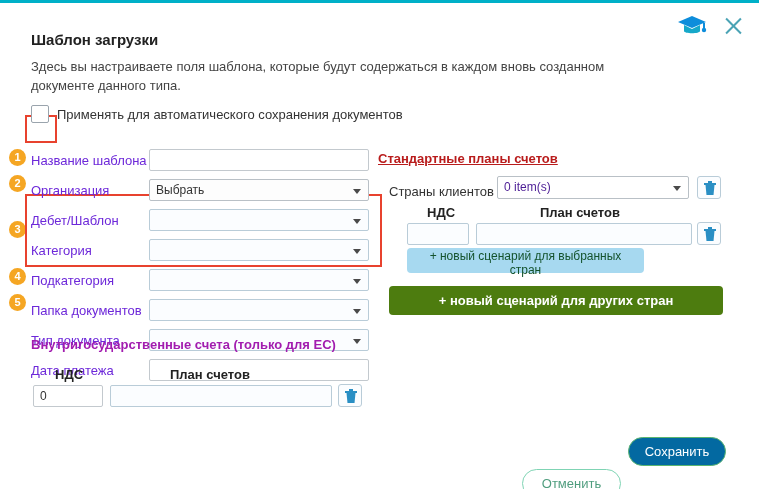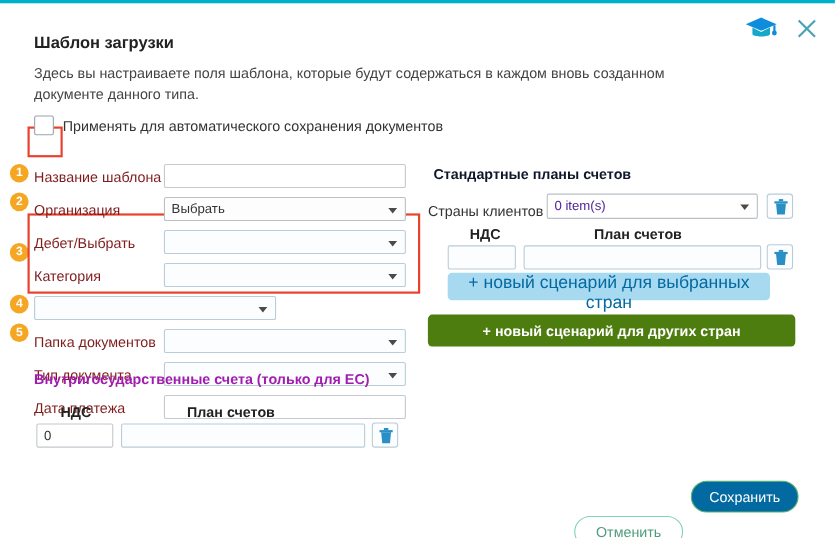--- a/index.html
+++ b/index.html
@@ -102,21 +102,21 @@
   }
   .frow {
     height: 26px;
     display: flex;
     align-items: center;
     margin-bottom: 4px;
   }
   .flabel {
     width: 118px;
     font-size: 13px;
-    color: #7f1d1d;
+    color: #6d28d9;
   }
   .fctl {
     width: 220px;
     height: 22px;
     box-sizing: border-box;
     border: 1px solid #c3c9ce;
     background: #ffffff;
     border-radius: 2px;
     font-size: 12px;
     padding: 0 6px;
@@ -230,24 +230,25 @@
     background: #fbfdff;
     position: relative;
     cursor: pointer;
   }
   .trash svg { position: absolute; left: 5px; top: 4px; }
   .trash-eu { position: absolute; left: 338px; top: 381px; }
 
   
   .r-title {
     position: absolute;
-    left: 394px; top: 148px;
-    font-size: 13px;
-    font-weight: bold;
-    color: #0f172a;
+    left: 378px; top: 148px;
+    font-size: 13px;
+    font-weight: bold;
+    color: #b91c1c;
+    text-decoration: underline;
   }
   .r-row1 {
     position: absolute;
     left: 389px; top: 173px;
     display: flex;
     align-items: flex-end;
   }
   .r-lab {
     width: 108px;
     font-size: 13px;
@@ -298,26 +299,26 @@
     box-sizing: border-box;
     border: 1px solid #b9ccd8;
     background: #fbfdff;
     border-radius: 2px;
   }
   .trash-r2 { position: absolute; left: 697px; top: 219px; }
 
   .btn-light {
     position: absolute;
     left: 407px; top: 245px;
-    width: 293px; height: 25px;
+    width: 237px; height: 25px;
     background: #a7d9f0;
-    color: #0369a1;
+    color: #14532d;
     border: 0;
     border-radius: 4px;
-    font-size: 16px;
+    font-size: 12px;
     font-family: "Liberation Sans", sans-serif;
     cursor: pointer;
   }
   .btn-blue {
     position: absolute;
     left: 389px; top: 283px;
     width: 334px; height: 29px;
     background: #4d7c0f;
     color: #ffffff;
     border: 0;
@@ -400,36 +401,37 @@
 
     <div class="frow">
       <span class="flabel">Организация</span>
       <div class="fctl select">
         <span>Выбрать</span>
         <span class="caret"></span>
       </div>
     </div>
 
     <div class="frow">
-      <span class="flabel">Дебет/Выбрать</span>
+      <span class="flabel">Дебет/Шаблон</span>
       <div class="fctl light">
         <span></span>
         <span class="caret"></span>
       </div>
     </div>
 
     <div class="frow">
       <span class="flabel">Категория</span>
       <div class="fctl light">
         <span></span>
         <span class="caret"></span>
       </div>
     </div>
 
     <div class="frow">
+      <span class="flabel">Подкатегория</span>
       <div class="fctl light">
         <span></span>
         <span class="caret"></span>
       </div>
     </div>
 
     <div class="frow">
       <span class="flabel">Папка документов</span>
       <div class="fctl light">
         <span></span>

